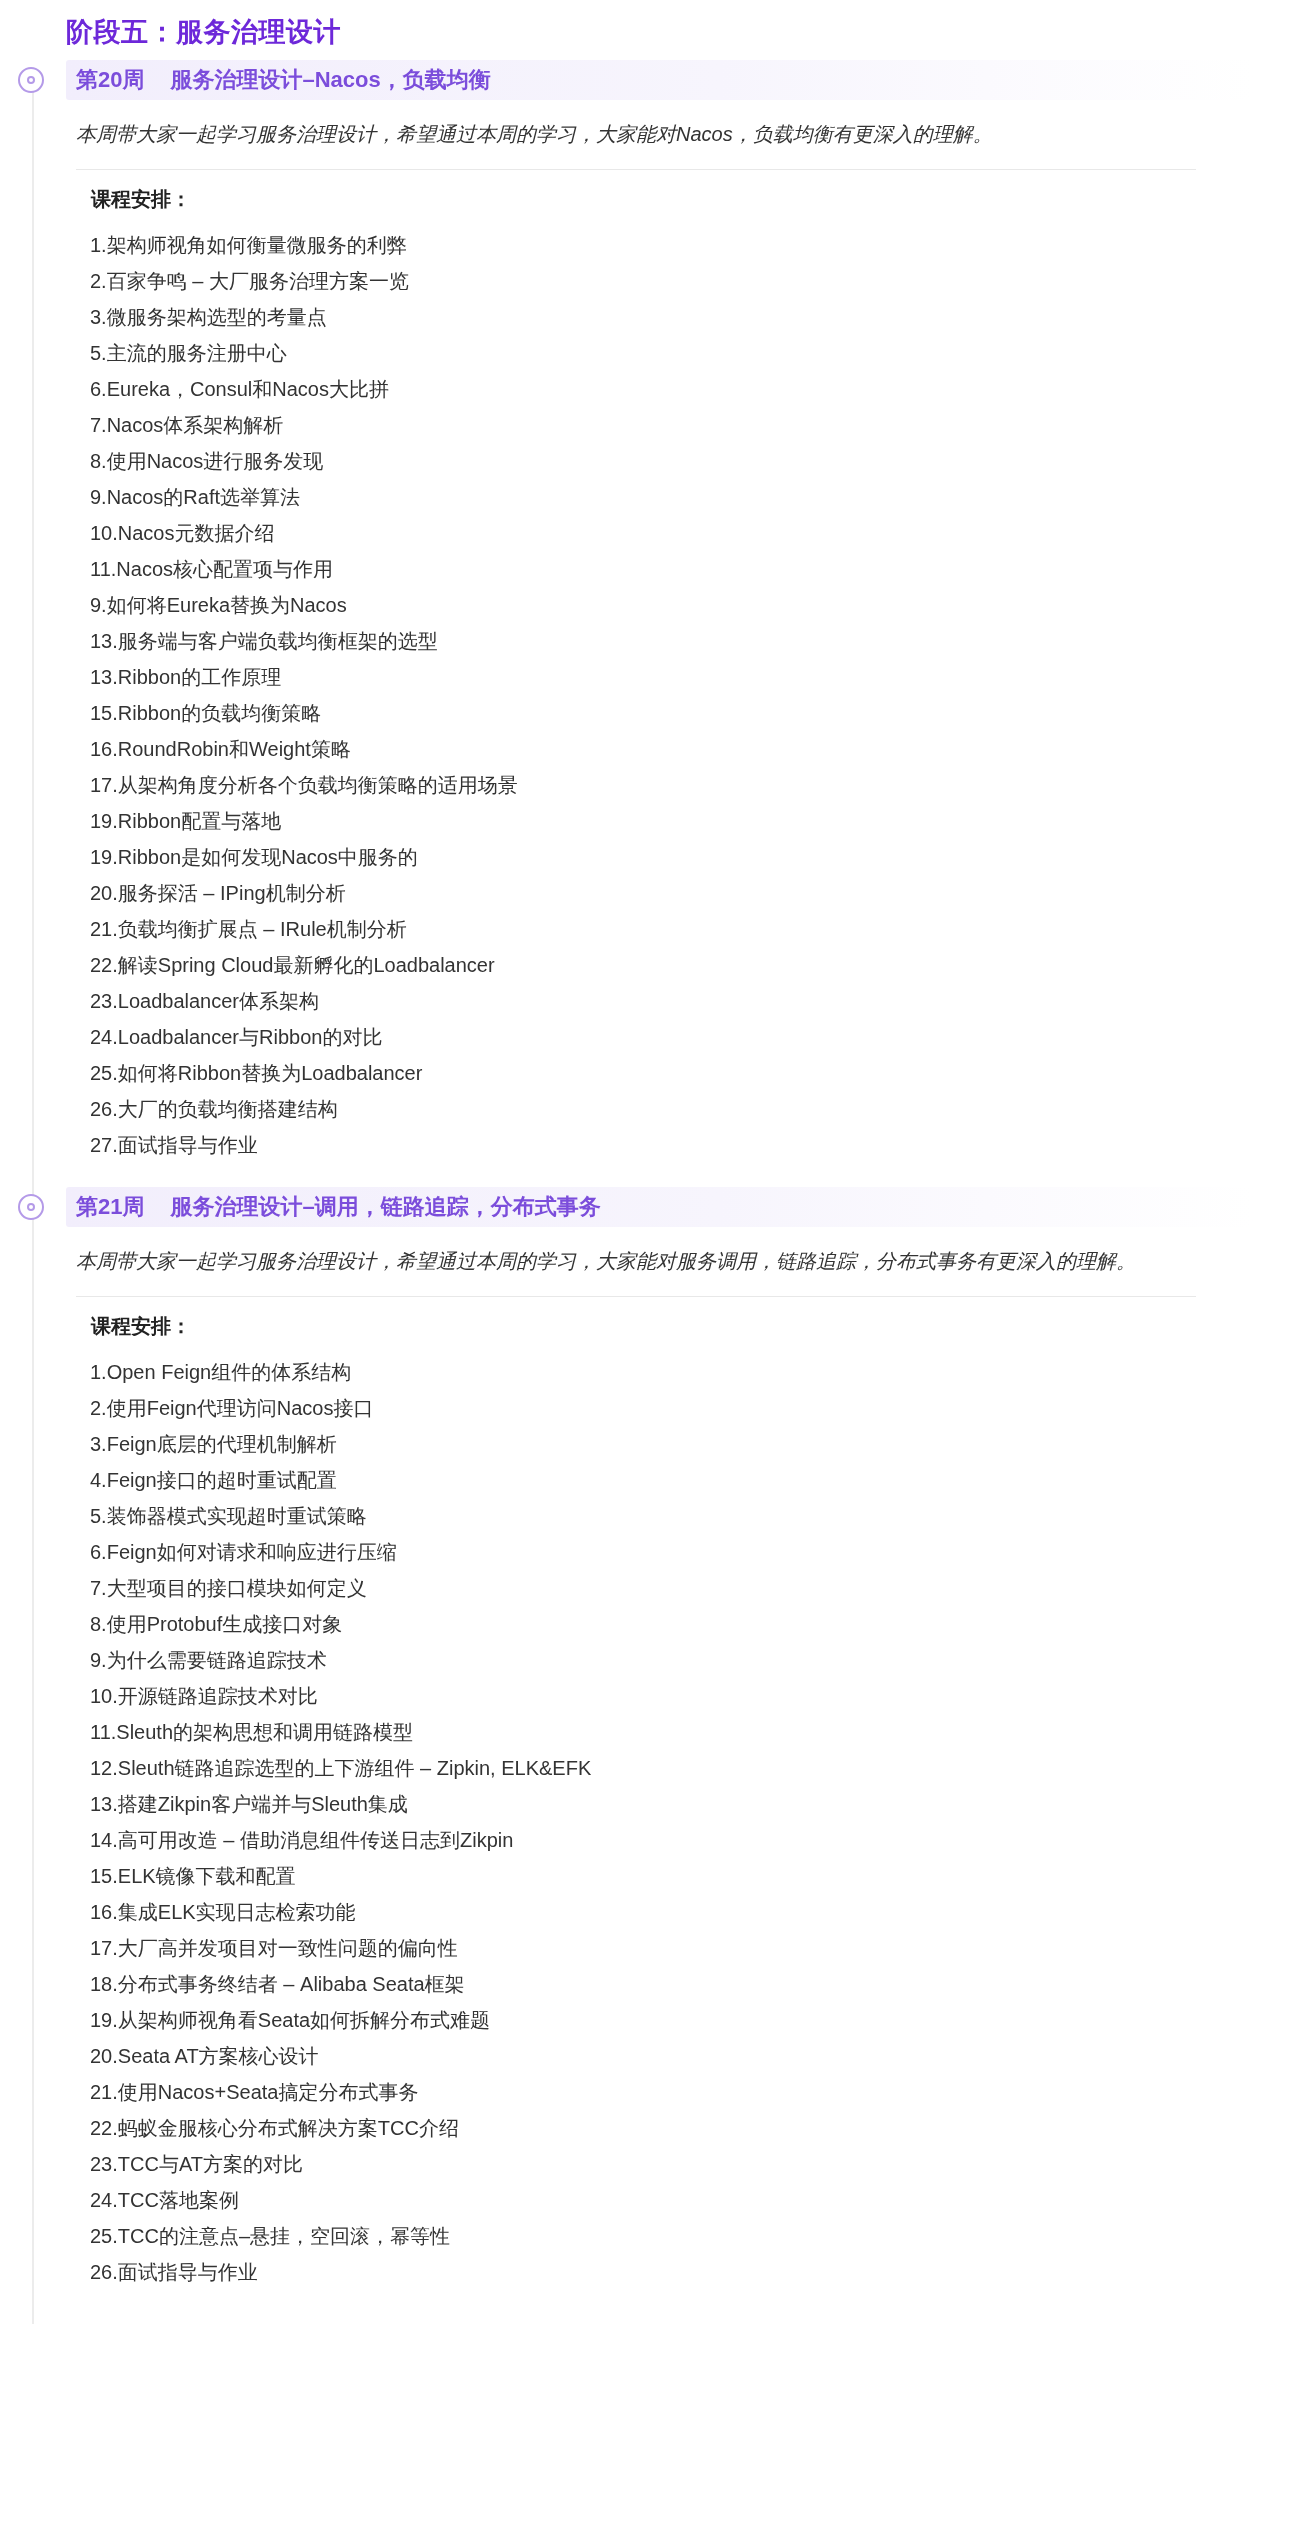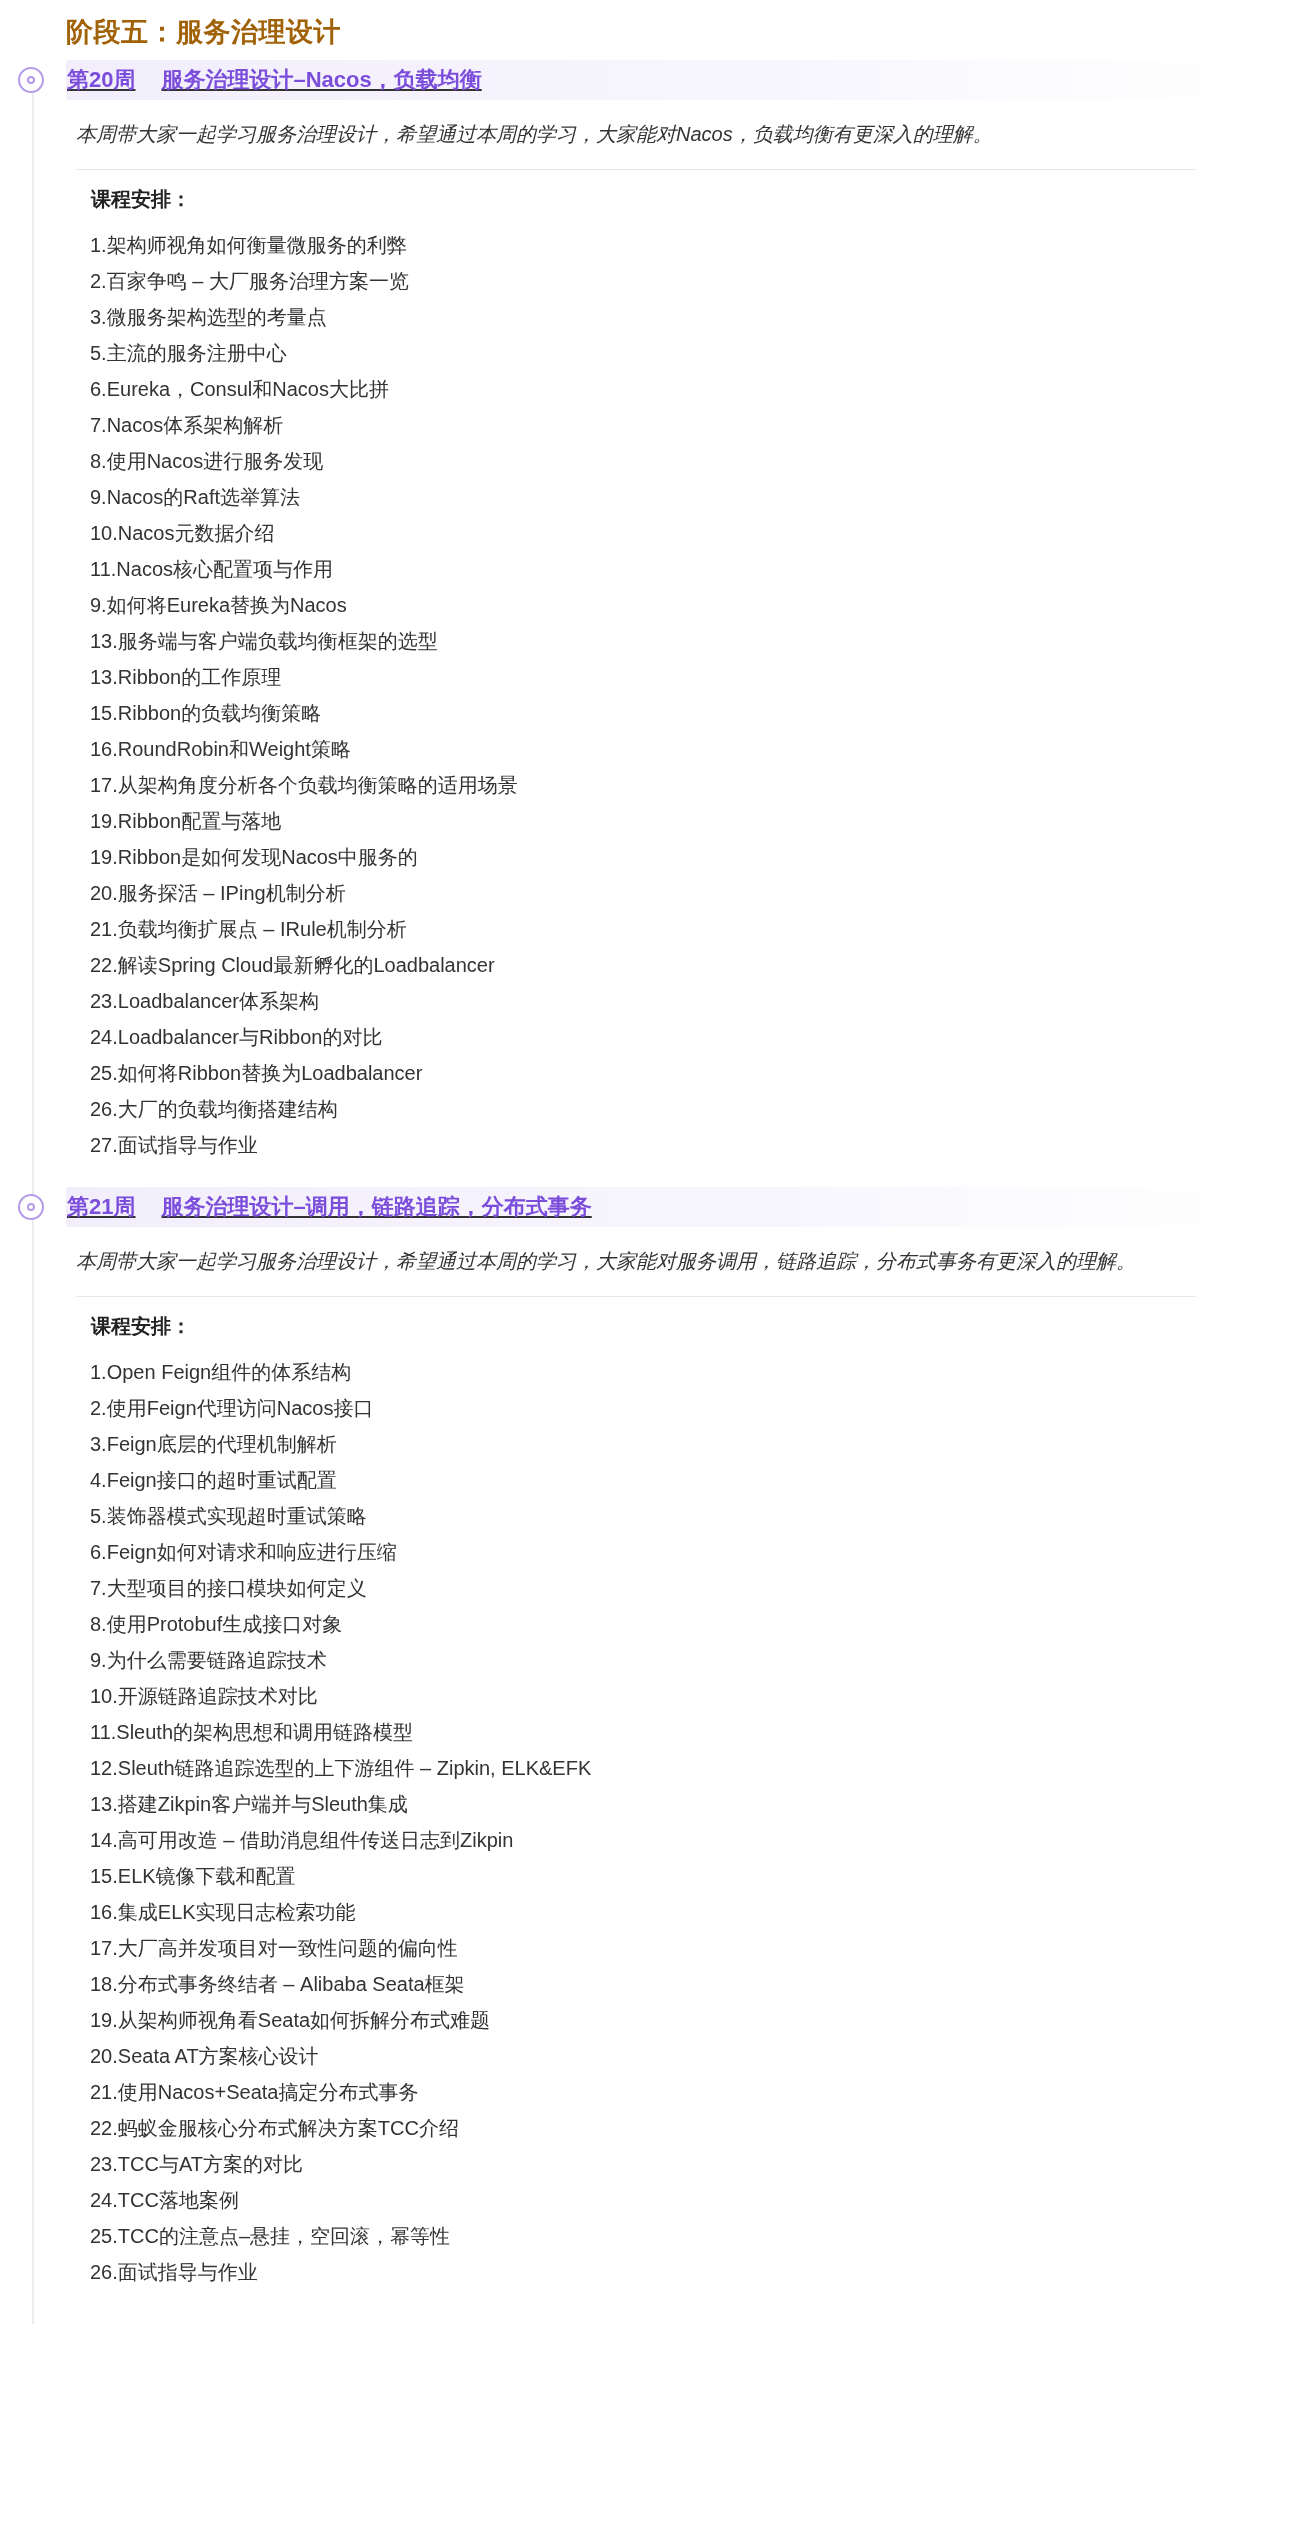--- a/index.html
+++ b/index.html
@@ -15,21 +15,21 @@
   }
   .page {
     width: 1294px;
     box-sizing: border-box;
     padding: 0 0 40px 0;
     position: relative;
   }
   .stage-title {
     font-size: 27px;
     font-weight: bold;
-    color: #a16207;
+    color: #6d28d9;
     padding: 14px 0 10px 66px;
     letter-spacing: 0.5px;
   }
   .week-block {
     position: relative;
     padding-left: 66px;
     padding-right: 40px;
   }
   
   .week-block::before {
@@ -44,23 +44,22 @@
   .week-block.first::before {
     top: 18px;
   }
   .week-header {
     position: relative;
     display: flex;
     align-items: center;
     background: linear-gradient(to right, #f2eefc 0%, #f7f5fd 55%, #ffffff 100%);
     height: 40px;
     border-radius: 3px;
-    padding-left: 1px;
-    box-sizing: border-box;
-    text-decoration: underline;
+    padding-left: 10px;
+    box-sizing: border-box;
   }
   .bullet-icon {
     position: absolute;
     left: -48px;
     top: 50%;
     transform: translateY(-50%);
     width: 26px;
     height: 26px;
     border-radius: 50%;
     border: 2px solid #b49ae8;

